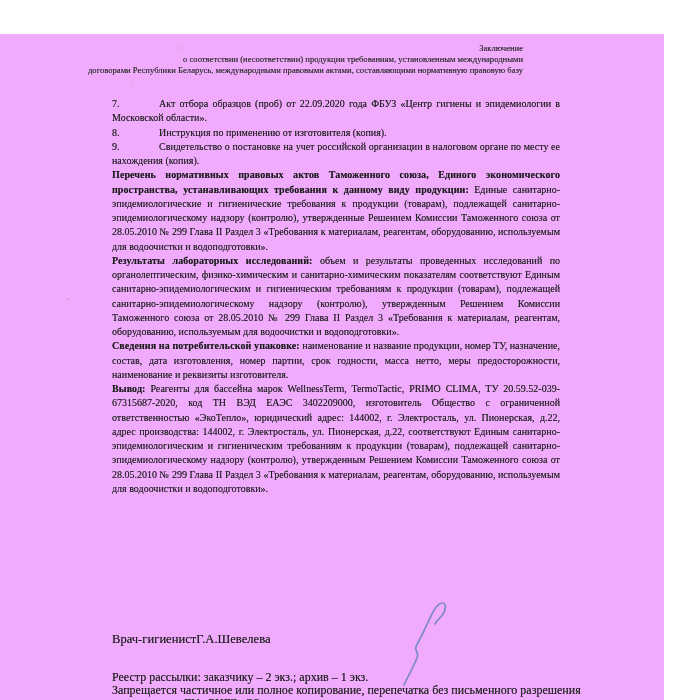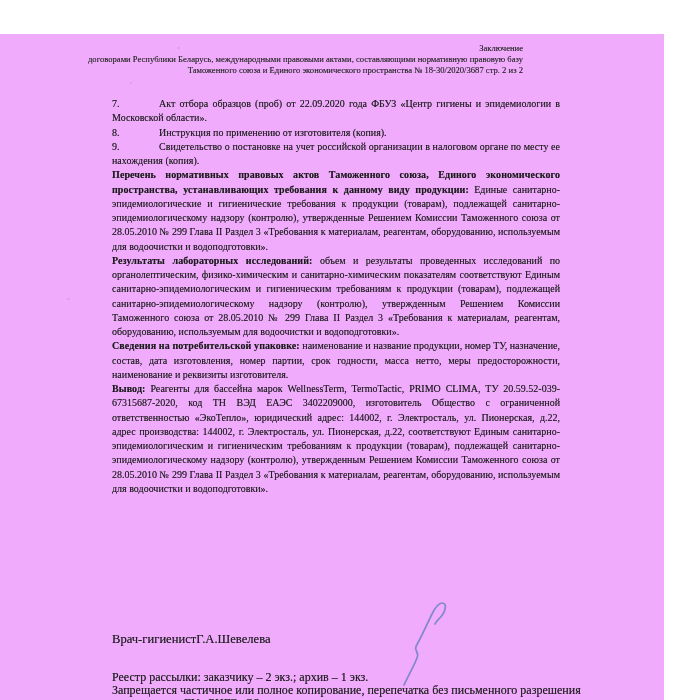--- a/index.html
+++ b/index.html
@@ -99,22 +99,22 @@
   .speck-2 { left: 130px; top: 48px;  width: 2px; height: 2px; }
   .speck-3 { left: 67px;  top: 264px; width: 3px; height: 2px; }
 </style>
 </head>
 <body>
 
 <div class="page">
 
   <div class="doc-header">
     <div>Заключение</div>
+    <div>о соответствии (несоответствии) продукции требованиям, установленным международными</div>
     <div>договорами Республики Беларусь, международными правовыми актами, составляющими нормативную правовую базу</div>
-    <div>Таможенного союза и Единого экономического пространства № 18-30/2020/3687 стр. 2 из 2</div>
   </div>
 
   <div class="doc-body">
 
     <p class="item"><span class="num">7.</span><span>Акт отбора образцов (проб) от 22.09.2020 года ФБУЗ «Центр гигиены и эпидемиологии в Московской области».</span></p>
 
     <p class="item"><span class="num">8.</span><span>Инструкция по применению от изготовителя (копия).</span></p>
 
     <p class="item"><span class="num">9.</span><span>Свидетельство о постановке на учет российской организации в налоговом органе по месту ее нахождения (копия).</span></p>
 

